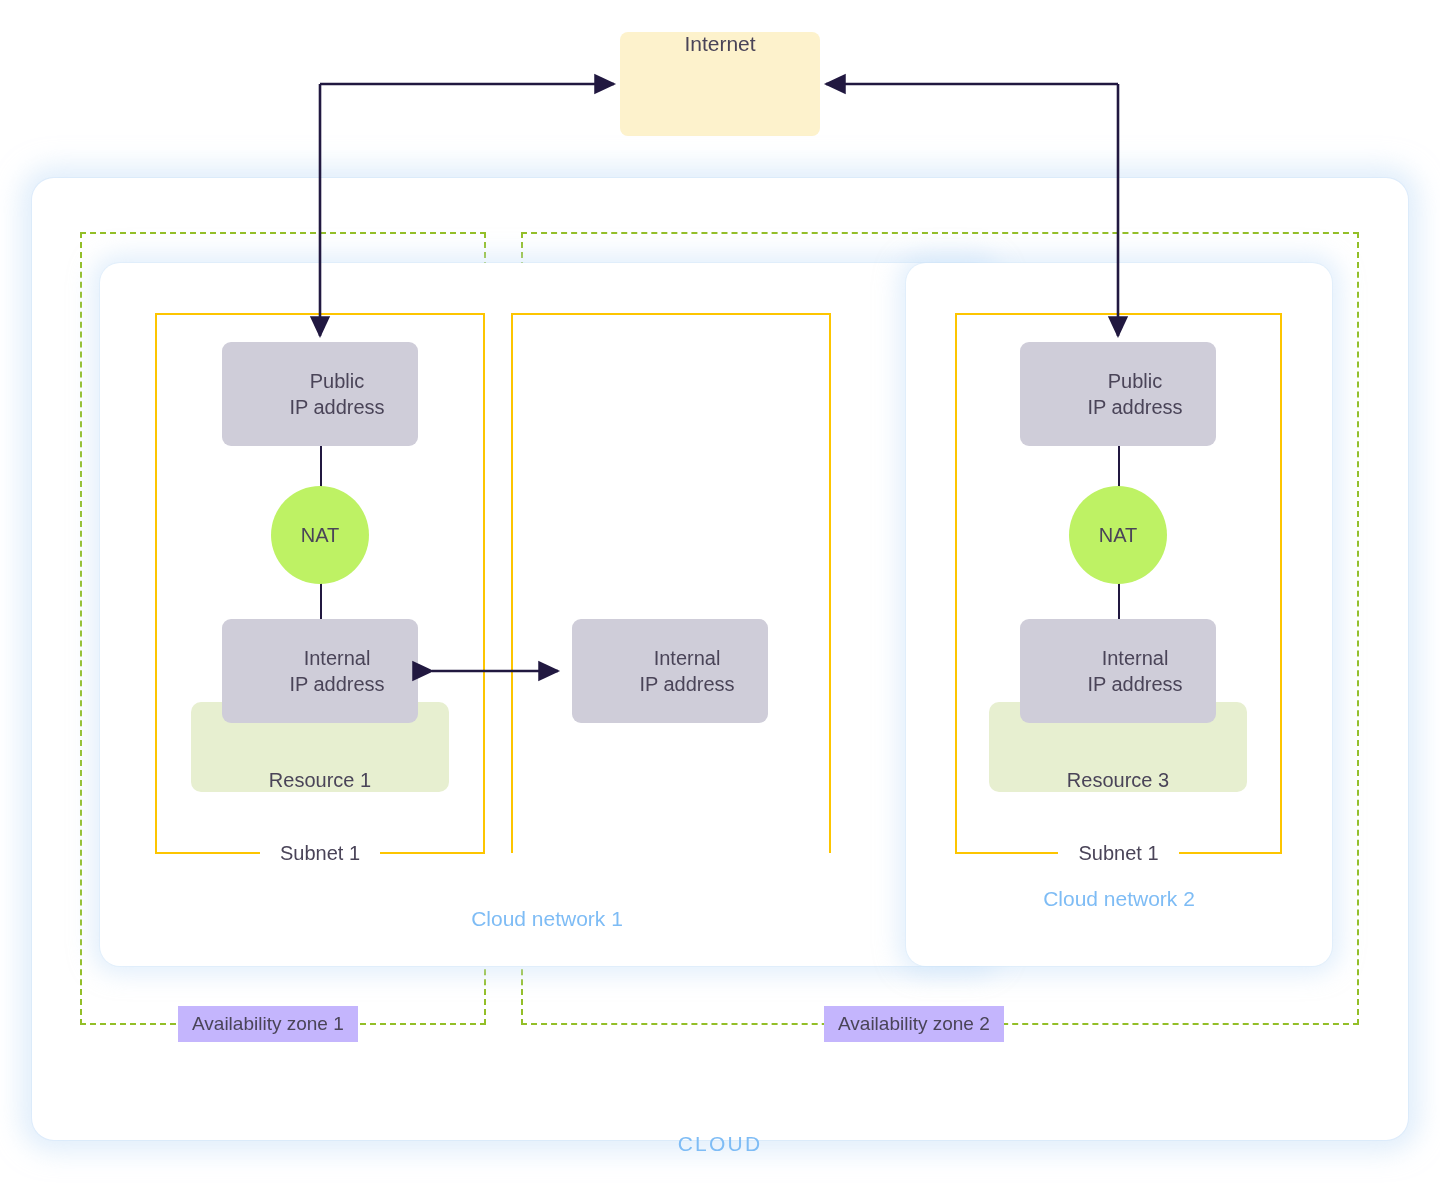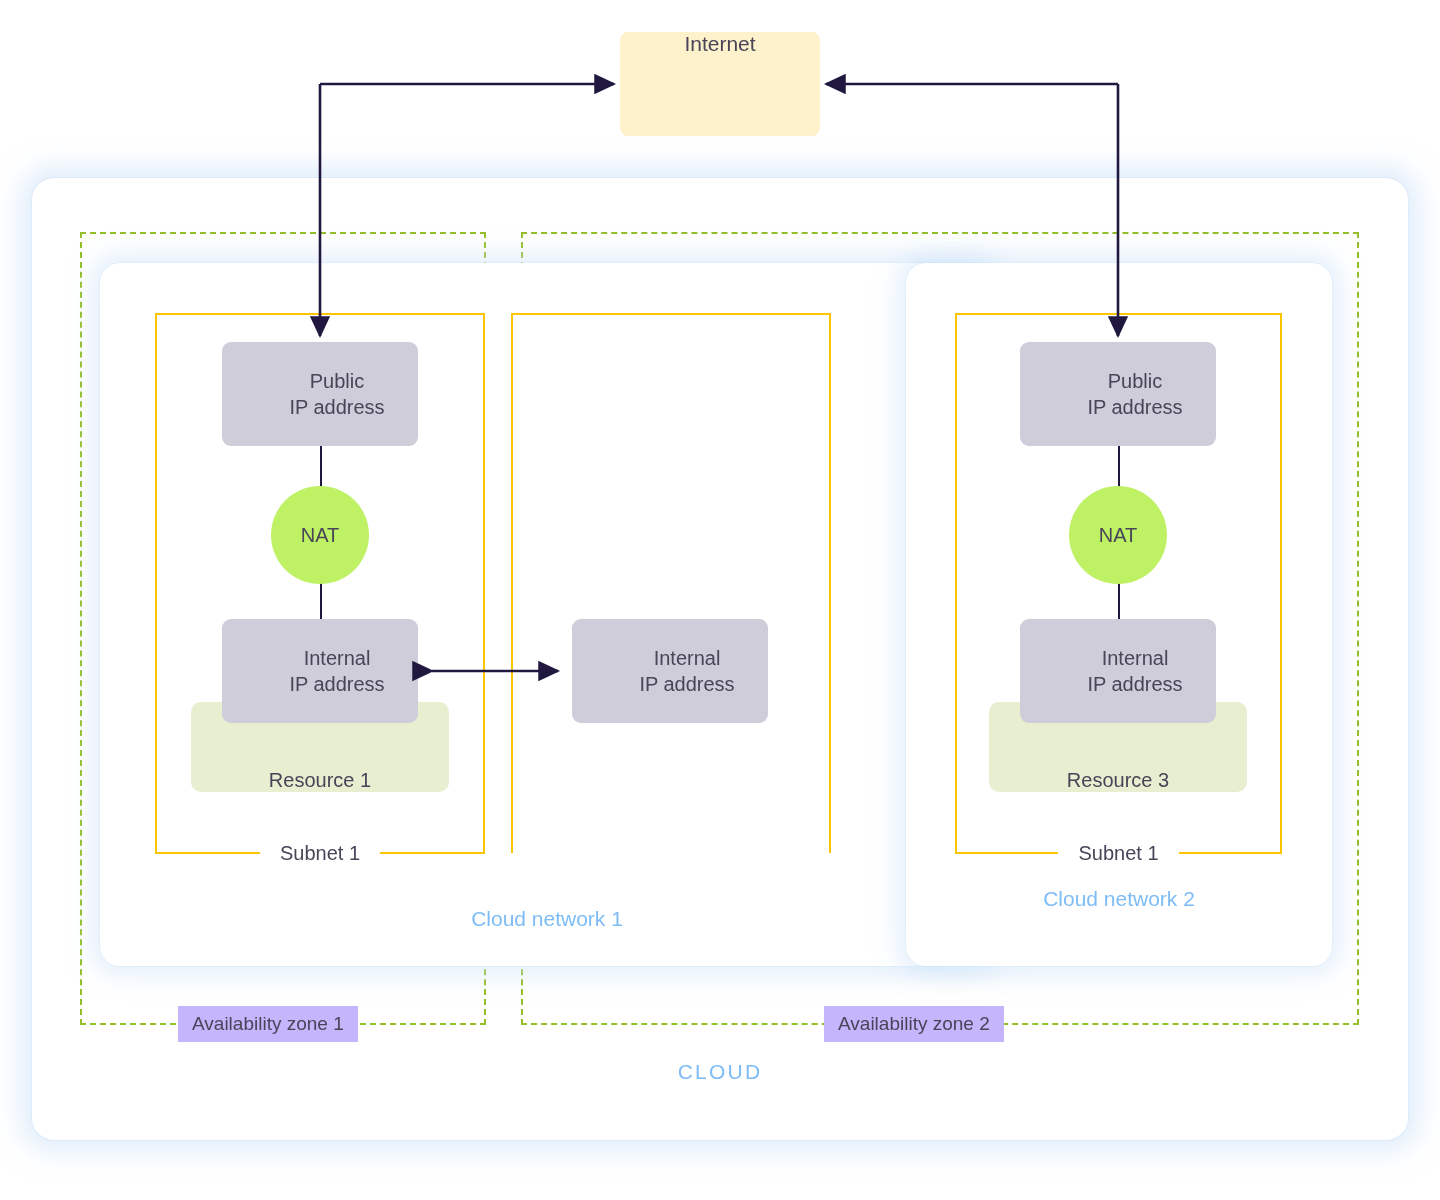--- a/index.html
+++ b/index.html
@@ -25,21 +25,21 @@
   .cloud-outer {
     position: absolute;
     left: 32px; top: 178px; width: 1376px; height: 962px;
     background: #ffffff;
     border-radius: 22px;
     box-shadow: 0 0 0 1px rgba(200,224,248,0.34),
                 0 0 26px 12px rgba(198,223,247,0.52);
   }
   .cloud-label {
     position: absolute;
-    left: 0; top: 1060px; width: 1440px;
+    left: 0; top: 1132px; width: 1440px;
     text-align: center;
     font-size: 21px; letter-spacing: 2.2px;
     color: #7EBCF5;
   }
 
   
   .az {
     position: absolute;
     border: 2.5px dashed #93BF28;
     background: transparent;

